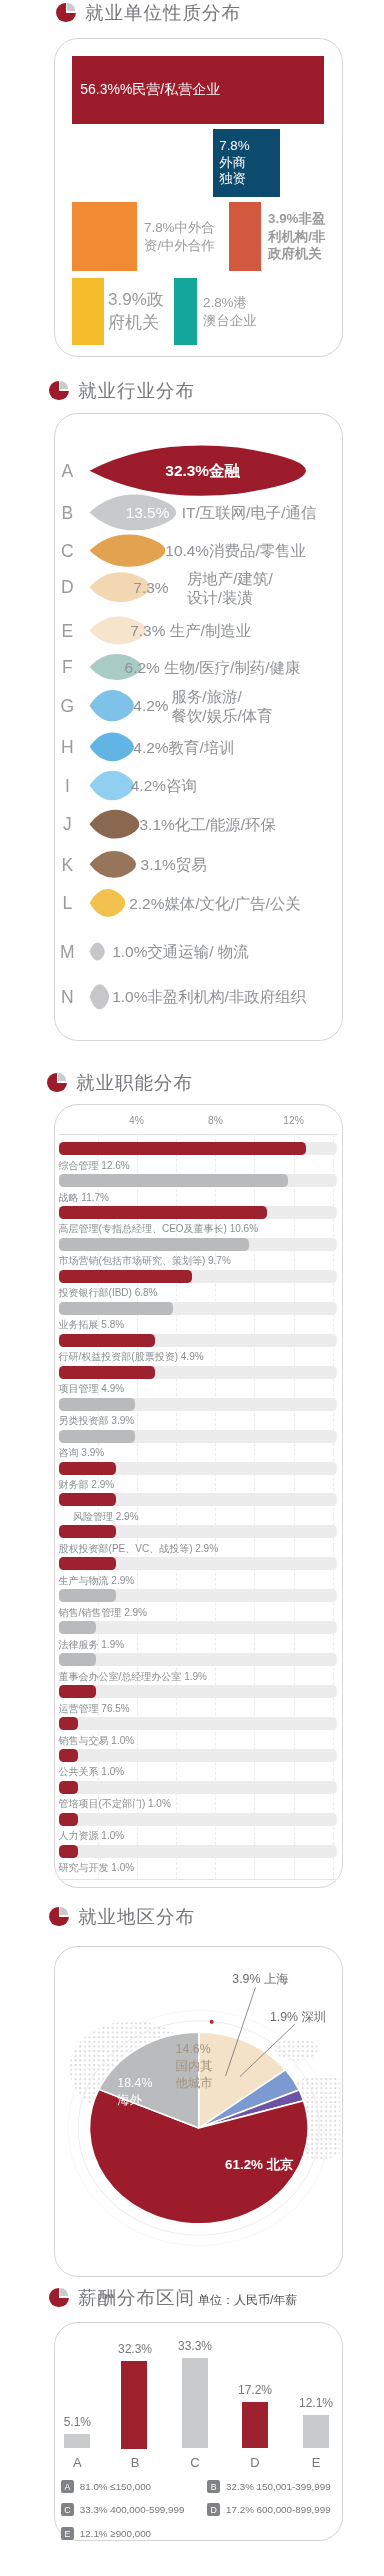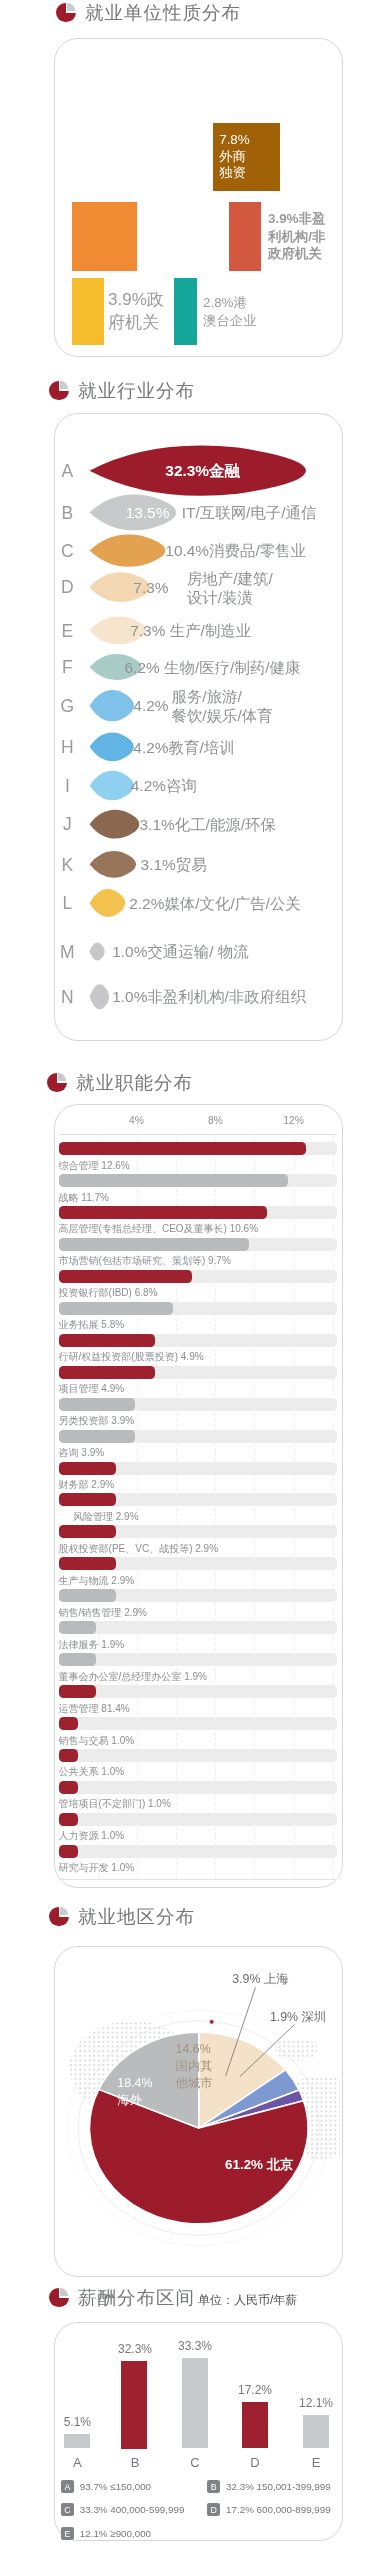--- a/index.html
+++ b/index.html
@@ -70,26 +70,31 @@
     <div class="pie-ico">
         <div class="c"></div>
         <div class="cut"></div>
         <div class="q"></div>
       </div>
     <div class="t">薪酬分布区间</div>
   </div>
   <div class="sec-note" style="left:198px;top:2292px;">单位：人民币/年薪</div>
 
   <div class="panel" id="panel-unit" style="left:54px;top:38px;  width:287px;height:317px;">
-      <div class="block" style="left: 158px; top: 84px; width: 67px; height: 68px; background: #a16207;">
+      <div class="block" style="left: 17px; top: 16.5px; width: 252px; height: 68px; background: rgb(156, 28, 43);">
+        <div class="in" style="padding-left: 8.2px; font-size: 14px; line-height: 1.25; color: rgb(255, 255, 255);">56.3%%民营/私营企业</div>
+      </div>
+      <div class="block" style="left: 158px; top: 90px; width: 67px; height: 68px; background: #0c4a6e;">
         <div class="in" style="padding-left: 6.2px; font-size: 13.4px; line-height: 1.25; color: rgb(255, 255, 255);">7.8%
 外商
 独资</div>
       </div>
       <div class="block" style="left: 17px; top: 163px; width: 65px; height: 69px; background: rgb(240, 139, 51);"></div>
+      <div class="tm-out" style="left: 89px; top: 163px; height: 69px; font-size: 13.4px;">7.8%中外合
+资/中外合作</div>
       <div class="block" style="left: 174px; top: 163px; width: 32px; height: 69px; background: rgb(210, 88, 64);"></div>
       <div class="tm-out" style="left: 213px; top: 163px; height: 69px; font-size: 13.4px; font-weight: bold;">3.9%非盈
 利机构/非
 政府机关</div>
       <div class="block" style="left: 17px; top: 239px; width: 32px; height: 67px; background: rgb(245, 189, 44);"></div>
       <div class="tm-out" style="left: 53px; top: 239px; height: 67px; font-size: 17px;">3.9%政
 府机关</div>
       <div class="block" style="left: 119px; top: 239px; width: 23px; height: 67px; background: rgb(20, 165, 155);"></div>
       <div class="tm-out" style="left: 148px; top: 239px; height: 67px; font-size: 13.4px;">2.8%港
 澳台企业</div>
@@ -201,21 +206,21 @@
       <div class="fn-bar" style="left: 3.6px; top: 484px; width: 57px; background: rgb(185, 186, 188);"></div>
       <div class="fn-label" style="left: 3.6px; top: 501px;">销售/销售管理 2.9%</div>
       <div class="fn-track" style="left: 3.6px; top: 516px; width: 278px;"></div>
       <div class="fn-bar" style="left: 3.6px; top: 516px; width: 37px; background: rgb(185, 186, 188);"></div>
       <div class="fn-label" style="left: 3.6px; top: 533px;">法律服务 1.9%</div>
       <div class="fn-track" style="left: 3.6px; top: 548px; width: 278px;"></div>
       <div class="fn-bar" style="left: 3.6px; top: 548px; width: 37px; background: rgb(185, 186, 188);"></div>
       <div class="fn-label" style="left: 3.6px; top: 565px;">董事会办公室/总经理办公室 1.9%</div>
       <div class="fn-track" style="left: 3.6px; top: 580px; width: 278px;"></div>
       <div class="fn-bar" style="left: 3.6px; top: 580px; width: 37px; background: rgb(158, 33, 47);"></div>
-      <div class="fn-label" style="left: 3.6px; top: 597px;">运营管理 81.4%</div>
+      <div class="fn-label" style="left: 3.6px; top: 597px;">运营管理 76.5%</div>
       <div class="fn-track" style="left: 3.6px; top: 612px; width: 278px;"></div>
       <div class="fn-bar" style="left: 3.6px; top: 612px; width: 19.6px; background: rgb(158, 33, 47);"></div>
       <div class="fn-label" style="left: 3.6px; top: 629px;">销售与交易 1.0%</div>
       <div class="fn-track" style="left: 3.6px; top: 644px; width: 278px;"></div>
       <div class="fn-bar" style="left: 3.6px; top: 644px; width: 19.6px; background: rgb(158, 33, 47);"></div>
       <div class="fn-label" style="left: 3.6px; top: 660px;">公共关系 1.0%</div>
       <div class="fn-track" style="left: 3.6px; top: 676px; width: 278px;"></div>
       <div class="fn-bar" style="left: 3.6px; top: 676px; width: 19.6px; background: rgb(158, 33, 47);"></div>
       <div class="fn-label" style="left: 3.6px; top: 692px;">管培项目(不定部门) 1.0%</div>
       <div class="fn-track" style="left: 3.6px; top: 708px; width: 278px;"></div>
@@ -266,21 +271,21 @@
       <div class="sl-pct" style="left: 104px; top: 16px;">33.3%</div>
       <div class="sl-cat" style="left: 104px; top: 132px;">C</div>
       <div class="sl-bar" style="left: 187px; top: 79px; width: 26px; height: 46px; background: rgb(158, 33, 47);"></div>
       <div class="sl-pct" style="left: 164px; top: 60px;">17.2%</div>
       <div class="sl-cat" style="left: 164px; top: 132px;">D</div>
       <div class="sl-bar" style="left: 248px; top: 92px; width: 26px; height: 33px; background: rgb(201, 202, 204);"></div>
       <div class="sl-pct" style="left: 225px; top: 73px;">12.1%</div>
       <div class="sl-cat" style="left: 225px; top: 132px;">E</div>
       <div class="sl-leg" style="left: 5.7px; top: 157px;">
         <div class="ic">A</div>
-        <div class="tx">93.7%  ≤150,000</div>
+        <div class="tx">81.0%  ≤150,000</div>
       </div>
       <div class="sl-leg" style="left: 152px; top: 157px;">
         <div class="ic">B</div>
         <div class="tx">32.3%  150,001-399,999</div>
       </div>
       <div class="sl-leg" style="left: 5.7px; top: 180px;">
         <div class="ic">C</div>
         <div class="tx">33.3%  400,000-599,999</div>
       </div>
       <div class="sl-leg" style="left: 152px; top: 180px;">

